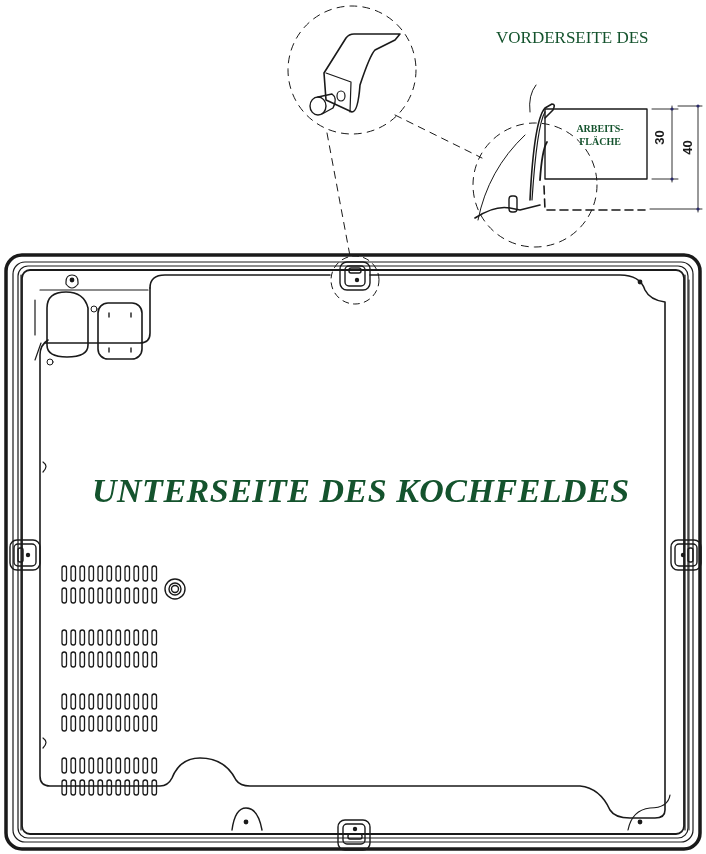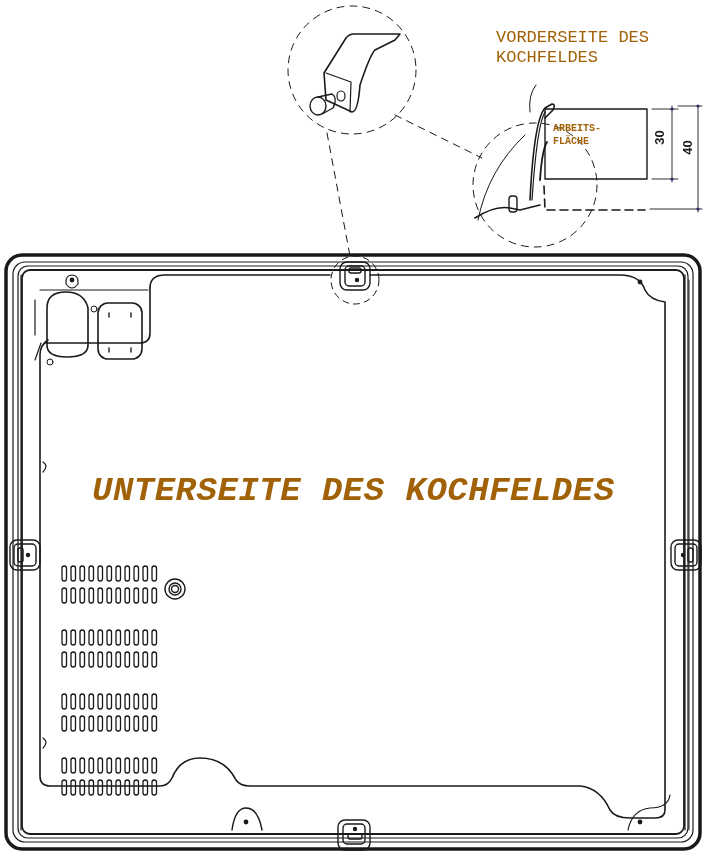--- a/index.html
+++ b/index.html
@@ -1,20 +1,20 @@
 <!DOCTYPE html>
 <html><head>
 <meta charset="utf-8">
 <style>
   html, body { margin:0; padding:0; background:#ffffff; }
   body { width:706px; height:854px; overflow:hidden; position:relative; font-family:"Liberation Sans", sans-serif; }
   svg { position:absolute; left:0; top:0; }
-  .lbl { position:absolute; color:#a16207; font-family:Liberation Mono, monospace; white-space:nowrap; }
+  .lbl { position:absolute; color:#14532d; font-family:Liberation Serif, serif; white-space:nowrap; }
   #front-label { left:496px; top:28px; font-size:17px; line-height:20px; }
-  #worktop-label { left:553px; top:122px; font-size:10px; font-weight:bold; line-height:13px; text-align:left; width:60px; }
+  #worktop-label { left:570px; top:122px; font-size:10px; font-weight:bold; line-height:13px; text-align:center; width:60px; }
   #main-title { left:92px; top:472px; font-size:34px; font-weight:bold; font-style:italic; letter-spacing:0.5px; }
   .dim { position:absolute; font-size:13px; font-weight:bold; color:#1a1a1a; transform:rotate(-90deg); transform-origin:center; }
   #dim30 { left:652px; top:130px; }
   #dim40 { left:680px; top:140px; }
 </style>
 </head>
 <body>
 
 <svg width="706" height="854" viewBox="0 0 706 854" xmlns="http://www.w3.org/2000/svg" fill="none" stroke="#1a1a1a" stroke-linecap="round" stroke-linejoin="round">
 
@@ -220,21 +220,20 @@
       <circle cx="672" cy="109" r="1.6" fill="#2a2a6a" stroke="none"></circle>
       <circle cx="672" cy="179" r="1.6" fill="#2a2a6a" stroke="none"></circle>
       <circle cx="698" cy="106" r="1.6" fill="#2a2a6a" stroke="none"></circle>
       <circle cx="698" cy="209" r="1.6" fill="#2a2a6a" stroke="none"></circle>
     </g>
   </g>
 </svg>
 
 <div id="front-label" class="lbl">
   <div>VORDERSEITE DES</div>
-  <div>KOCHFELDES</div>
 </div>
 
 <div id="worktop-label" class="lbl">
   <div>ARBEITS-</div>
   <div>FLÄCHE</div>
 </div>
 
 <div id="dim30" class="dim">30</div>
 <div id="dim40" class="dim">40</div>
 

